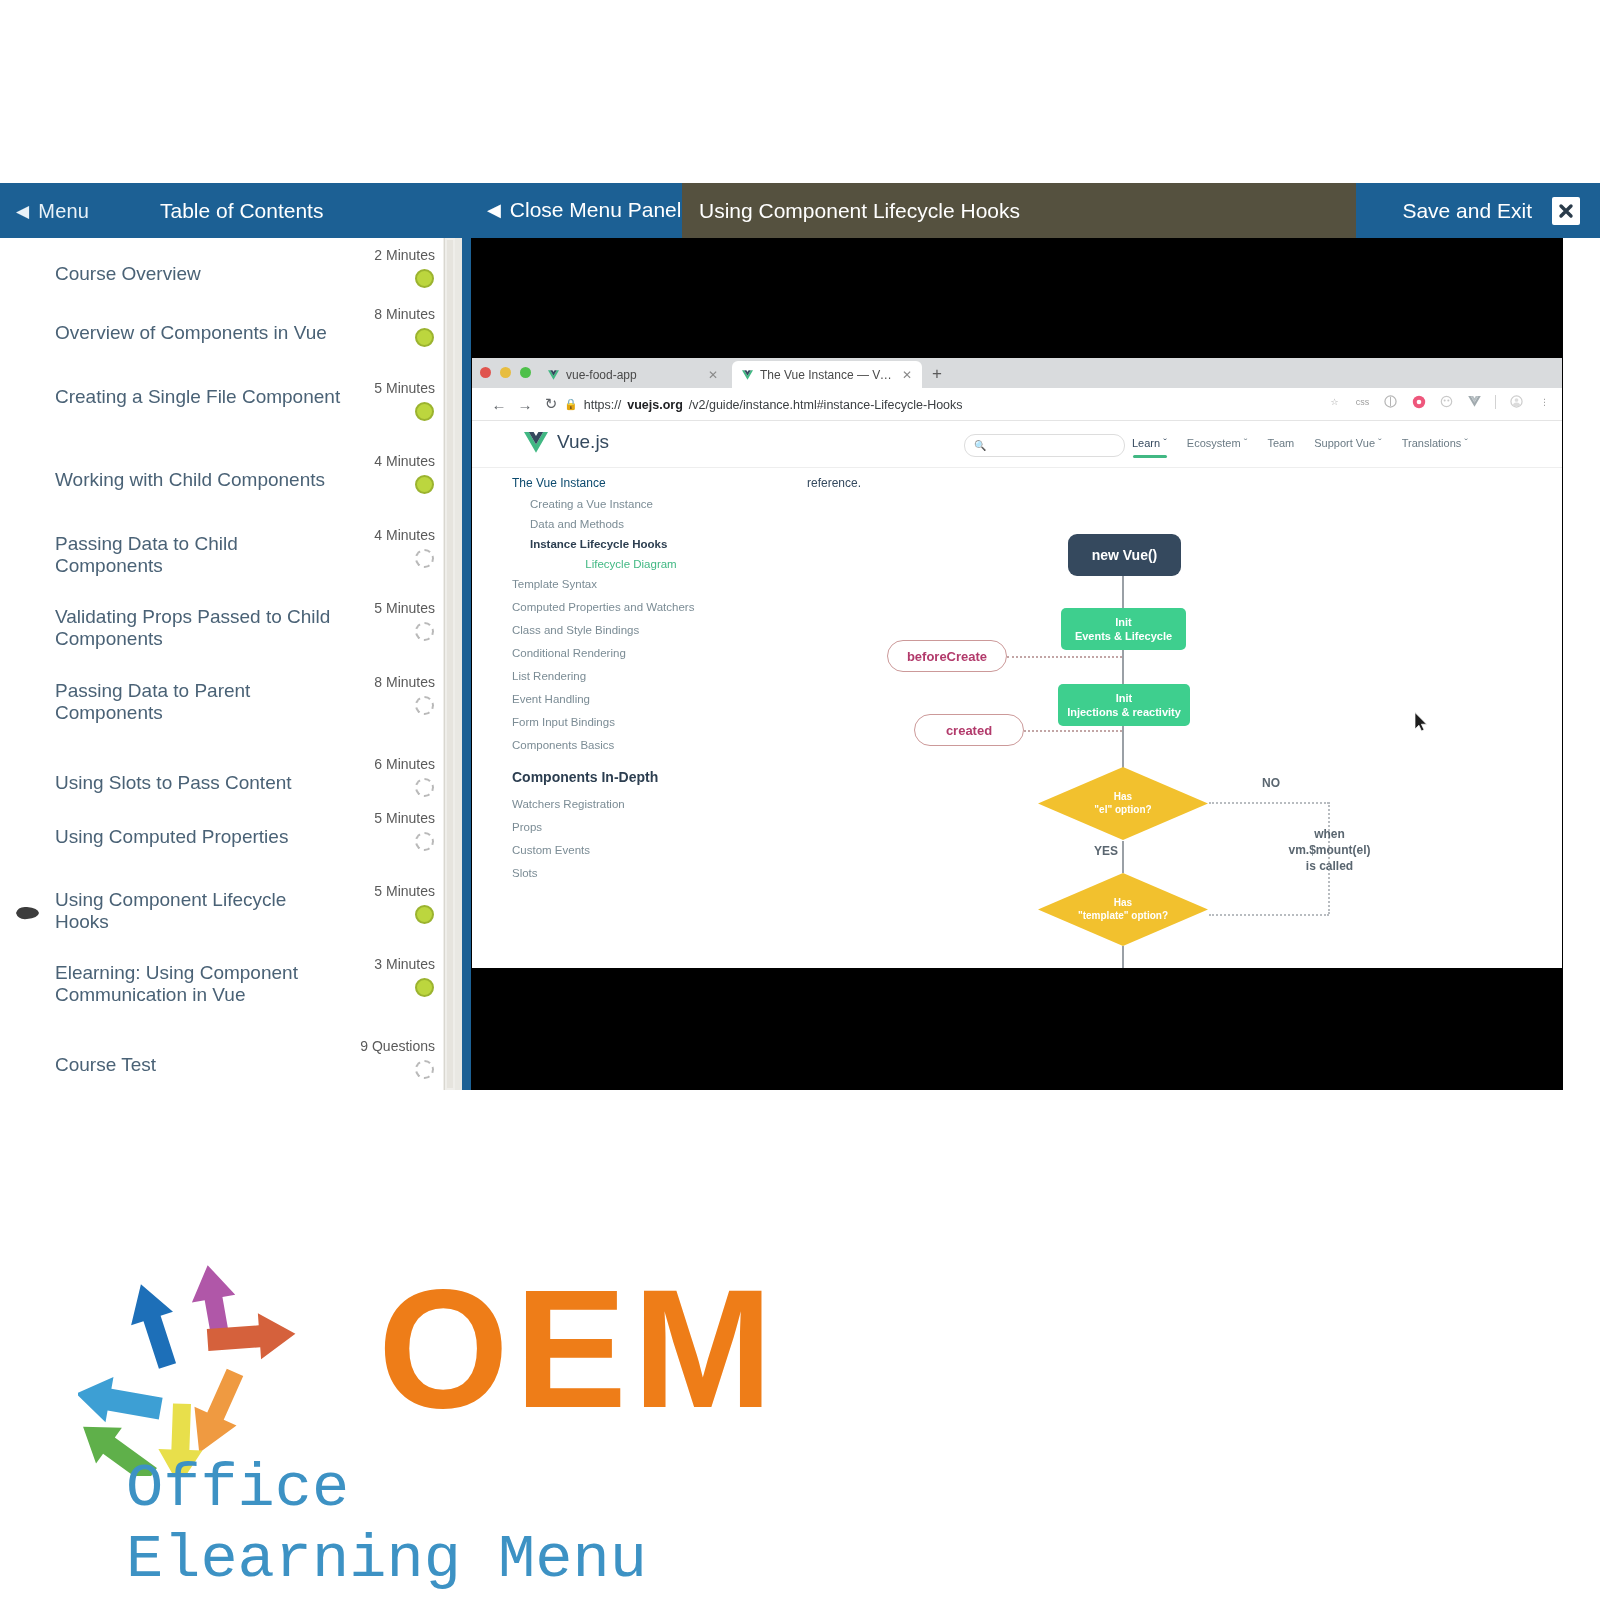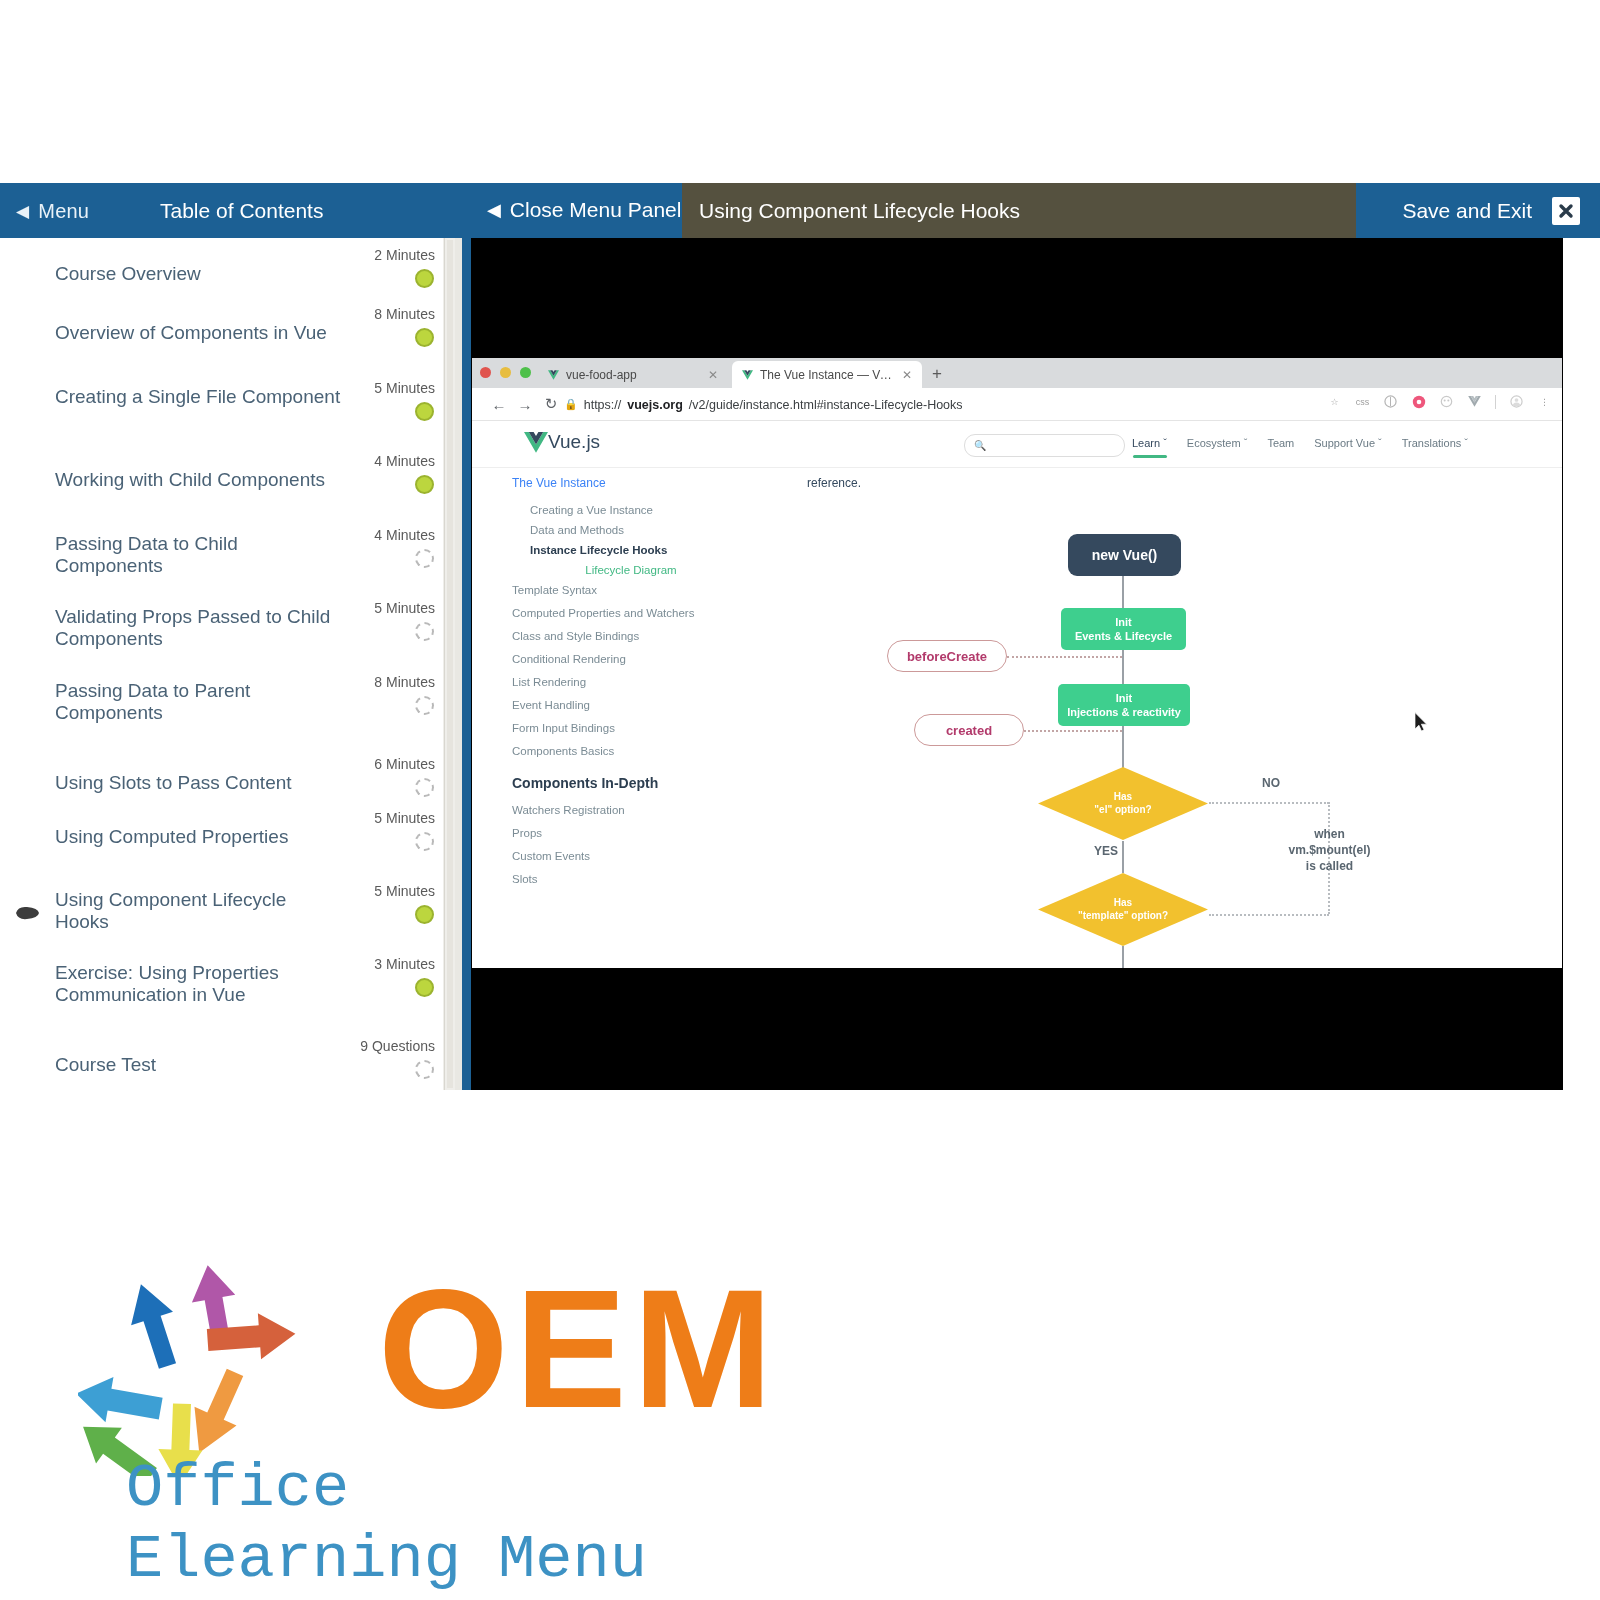--- a/index.html
+++ b/index.html
@@ -69,33 +69,33 @@
   .lock{font-size:11px;color:#5f6368;}
   .urlbold{font-weight:bold;color:#202124;}
   .ext-icons{position:absolute;right:10px;top:36px;display:flex;align-items:center;gap:13px;}
   .ext{width:15px;height:15px;opacity:.72;display:flex;align-items:center;justify-content:center;
        font-size:9px;color:#777;}
   .ext-sep{width:1px;height:14px;background:#d2d2d2;}
 
   
   .page{position:absolute;left:0;top:63px;width:1090px;height:547px;background:#ffffff;}
   .vnav{position:absolute;left:0;top:0;width:1090px;height:46px;border-bottom:1px solid #eee;}
-  .vlogo{position:absolute;left:52px;top:10px;display:flex;align-items:center;}
+  .vlogo{position:absolute;left:52px;top:10px;display:flex;align-items:center;gap:9px;}
   .vlogo-txt{font-size:19px;color:#34495e;}
   .vsearch{position:absolute;left:492px;top:13px;width:150px;height:21px;border:1px solid #ddd;
            border-radius:11px;display:flex;align-items:center;padding-left:9px;}
   .vsearch .mag{font-size:10px;color:#bbb;}
   .vmenu{position:absolute;left:660px;top:16px;display:flex;gap:20px;font-size:11px;color:#6a7a84;}
   .vmenu span{white-space:nowrap;}
   .vmenu .vm-act{color:#35495e;}
   .vm-underline{position:absolute;left:661px;top:34px;width:34px;height:3px;background:#41b883;
                 border-radius:2px;}
 
   .vside{position:absolute;left:40px;top:55px;width:220px;font-size:11.5px;color:#7b8c95;}
-  .vs-head{color:#3b82f6;font-size:12px;margin-bottom:14px;}
+  .vs-head{color:#0c4a6e;font-size:12px;margin-bottom:8px;}
   .vs-sub{margin-left:18px;margin-bottom:8px;}
   .vs-sub.bold{color:#2c3e50;font-weight:bold;}
   .vs-sub.act{color:#41b883;text-align:center;}
   .vs-li{margin-bottom:11px;}
   .vs-section{color:#2c3e50;font-weight:bold;font-size:14px;margin:18px 0 13px;}
 
   .vcontent{position:absolute;left:300px;top:55px;width:760px;height:492px;}
   .ref-txt{position:absolute;left:35px;top:0;font-size:12px;color:#34495e;}
 
   
@@ -205,21 +205,21 @@
     </div>
     <div class="toc-item" style="top: 645px; height: 66px;">
       <div class="cur-marker" style="top: 22px;"><svg width="24" height="16" viewBox="0 0 24 16">
           <path d="M0 8 Q2 1 11 2 Q22 3 23 8 Q22 13 11 14 Q2 15 0 8 Z" fill="#3c3c3c"></path>
         </svg></div>
       <div class="toc-label" style="top: 6px;">Using Component Lifecycle Hooks</div>
       <div class="toc-mins" style="top: 0px;">5 Minutes</div>
       <div class="dot done" style="top: 22px;"></div>
     </div>
     <div class="toc-item" style="top: 718px; height: 66px;">
-      <div class="toc-label" style="top: 6px;">Exercise: Using Properties Communication in Vue</div>
+      <div class="toc-label" style="top: 6px;">Elearning: Using Component Communication in Vue</div>
       <div class="toc-mins" style="top: 0px;">3 Minutes</div>
       <div class="dot done" style="top: 22px;"></div>
     </div>
     <div class="toc-item" style="top: 800px; height: 52px;">
       <div class="toc-label" style="top: 16px;">Course Test</div>
       <div class="toc-mins" style="top: 0px;">9 Questions</div>
       <div class="dot todo" style="top: 22px;"></div>
     </div>
   </div>
 <div class="sb-edge"></div>

